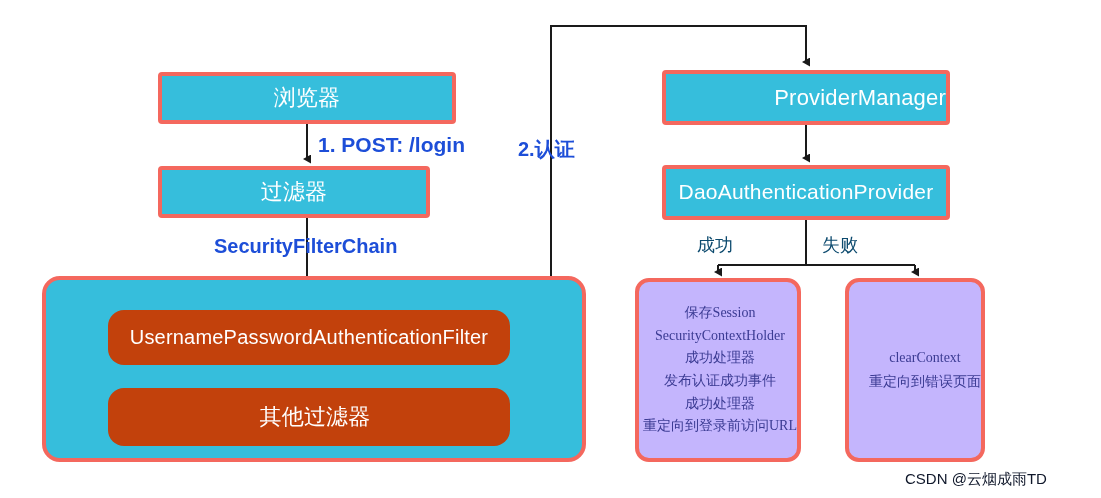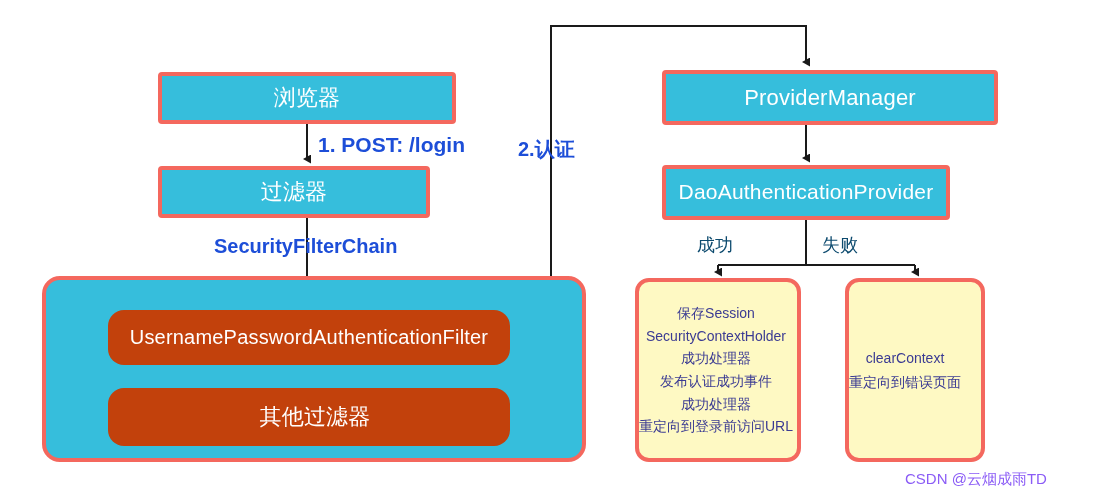--- a/index.html
+++ b/index.html
@@ -64,34 +64,35 @@
     border-radius: 16px;
   }
   #other-filter-node {
     left: 108px; top: 388px; width: 402px; height: 58px;
     border-radius: 16px;
     padding-left: 12px;
   }
   #upaf-node .node-title { font-size: 20px; }
 
   
-  #provider-manager-node { left: 662px; top: 70px;  width: 336px; height: 55px; }
+  #provider-manager-node { left: 662px; top: 70px;  width: 288px; height: 55px; justify-content: flex-end; }
   #dao-provider-node     { left: 662px; top: 165px; width: 288px; height: 55px; }
   #dao-provider-node .node-title { font-size: 21px; }
 
   
   .detail-box {
     position: absolute;
     box-sizing: border-box;
-    background: #fef9c3;
+    background: #c4b5fd;
     border: 4px solid #f4685e;
     border-radius: 14px;
     display: flex;
     align-items: center;
-    justify-content: flex-start;
+    justify-content: flex-end;
+    font-family: Liberation Serif, serif;
   }
   .detail-lines {
     color: #3b3b93;
     font-size: 14px;
     line-height: 1.62;
     text-align: center;
     white-space: nowrap;
   }
   #success-box { left: 635px; top: 278px; width: 166px; height: 184px; }
   #failure-box { left: 845px; top: 278px; width: 140px; height: 184px; }
@@ -115,21 +116,21 @@
     white-space: nowrap;
   }
   #label-success { left: 697px; top: 233px; }
   #label-failure { left: 822px; top: 233px; }
 
   
   #watermark {
     position: absolute;
     left: 905px;
     top: 470px;
-    color: #8b5cf6;
+    color: #0f172a;
     font-size: 15px;
     white-space: nowrap;
   }
 </style>
 </head>
 <body>
 
 <div id="canvas">
 
   <svg class="svg-layer" viewBox="0 0 1101 498" xmlns="http://www.w3.org/2000/svg">

